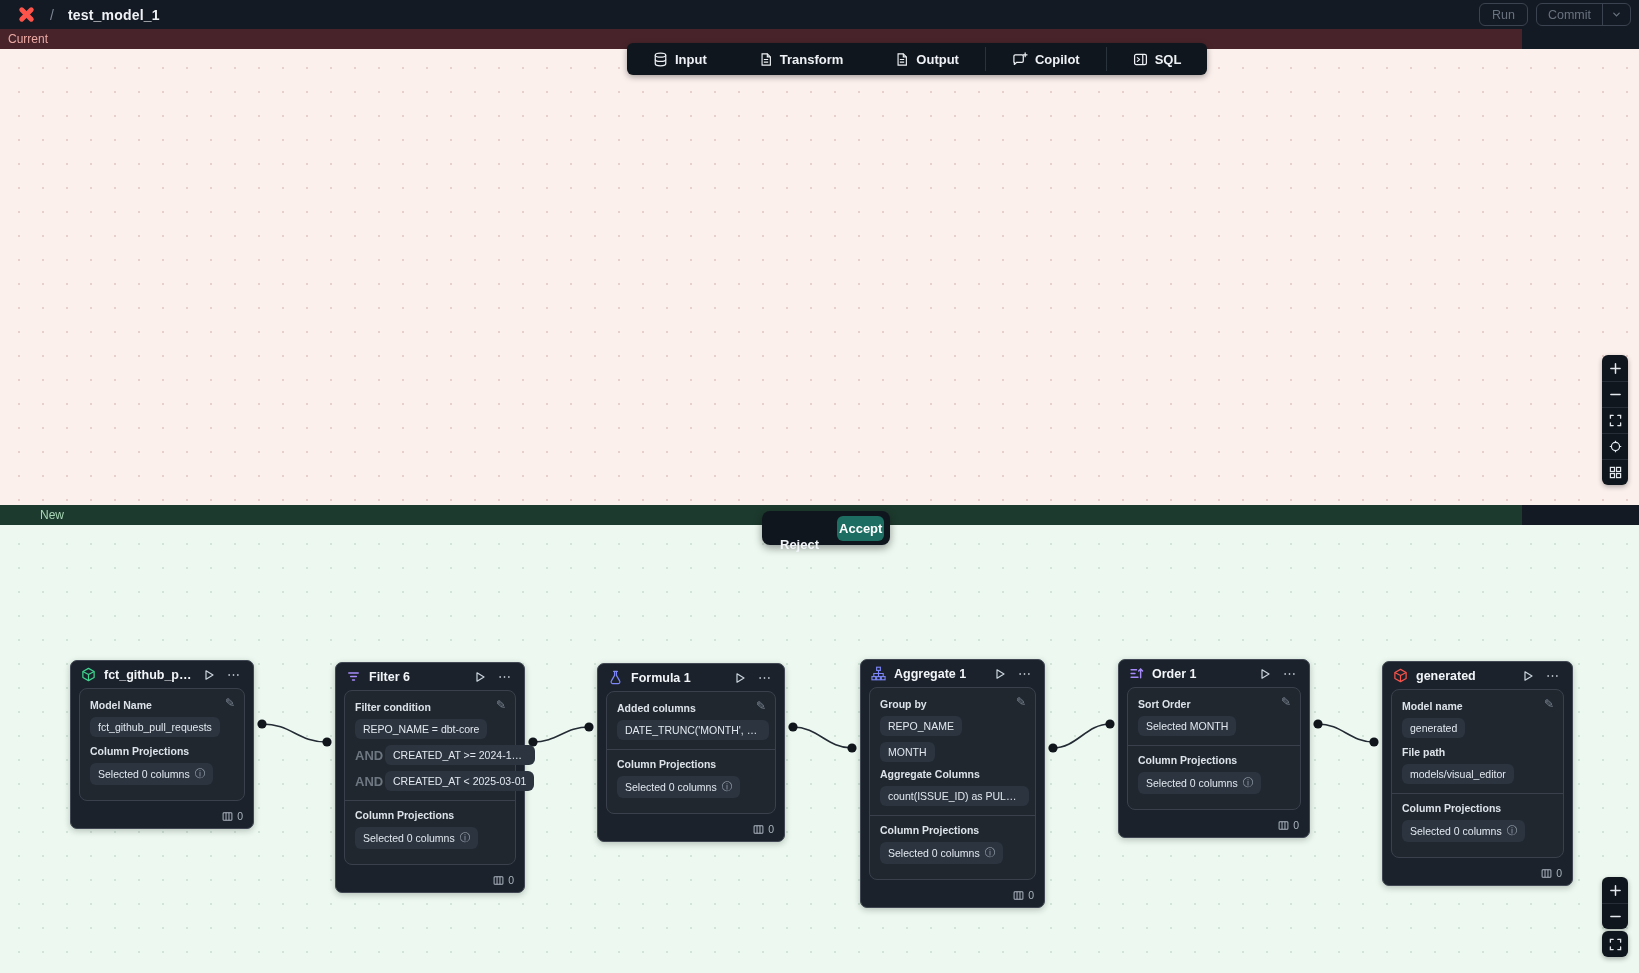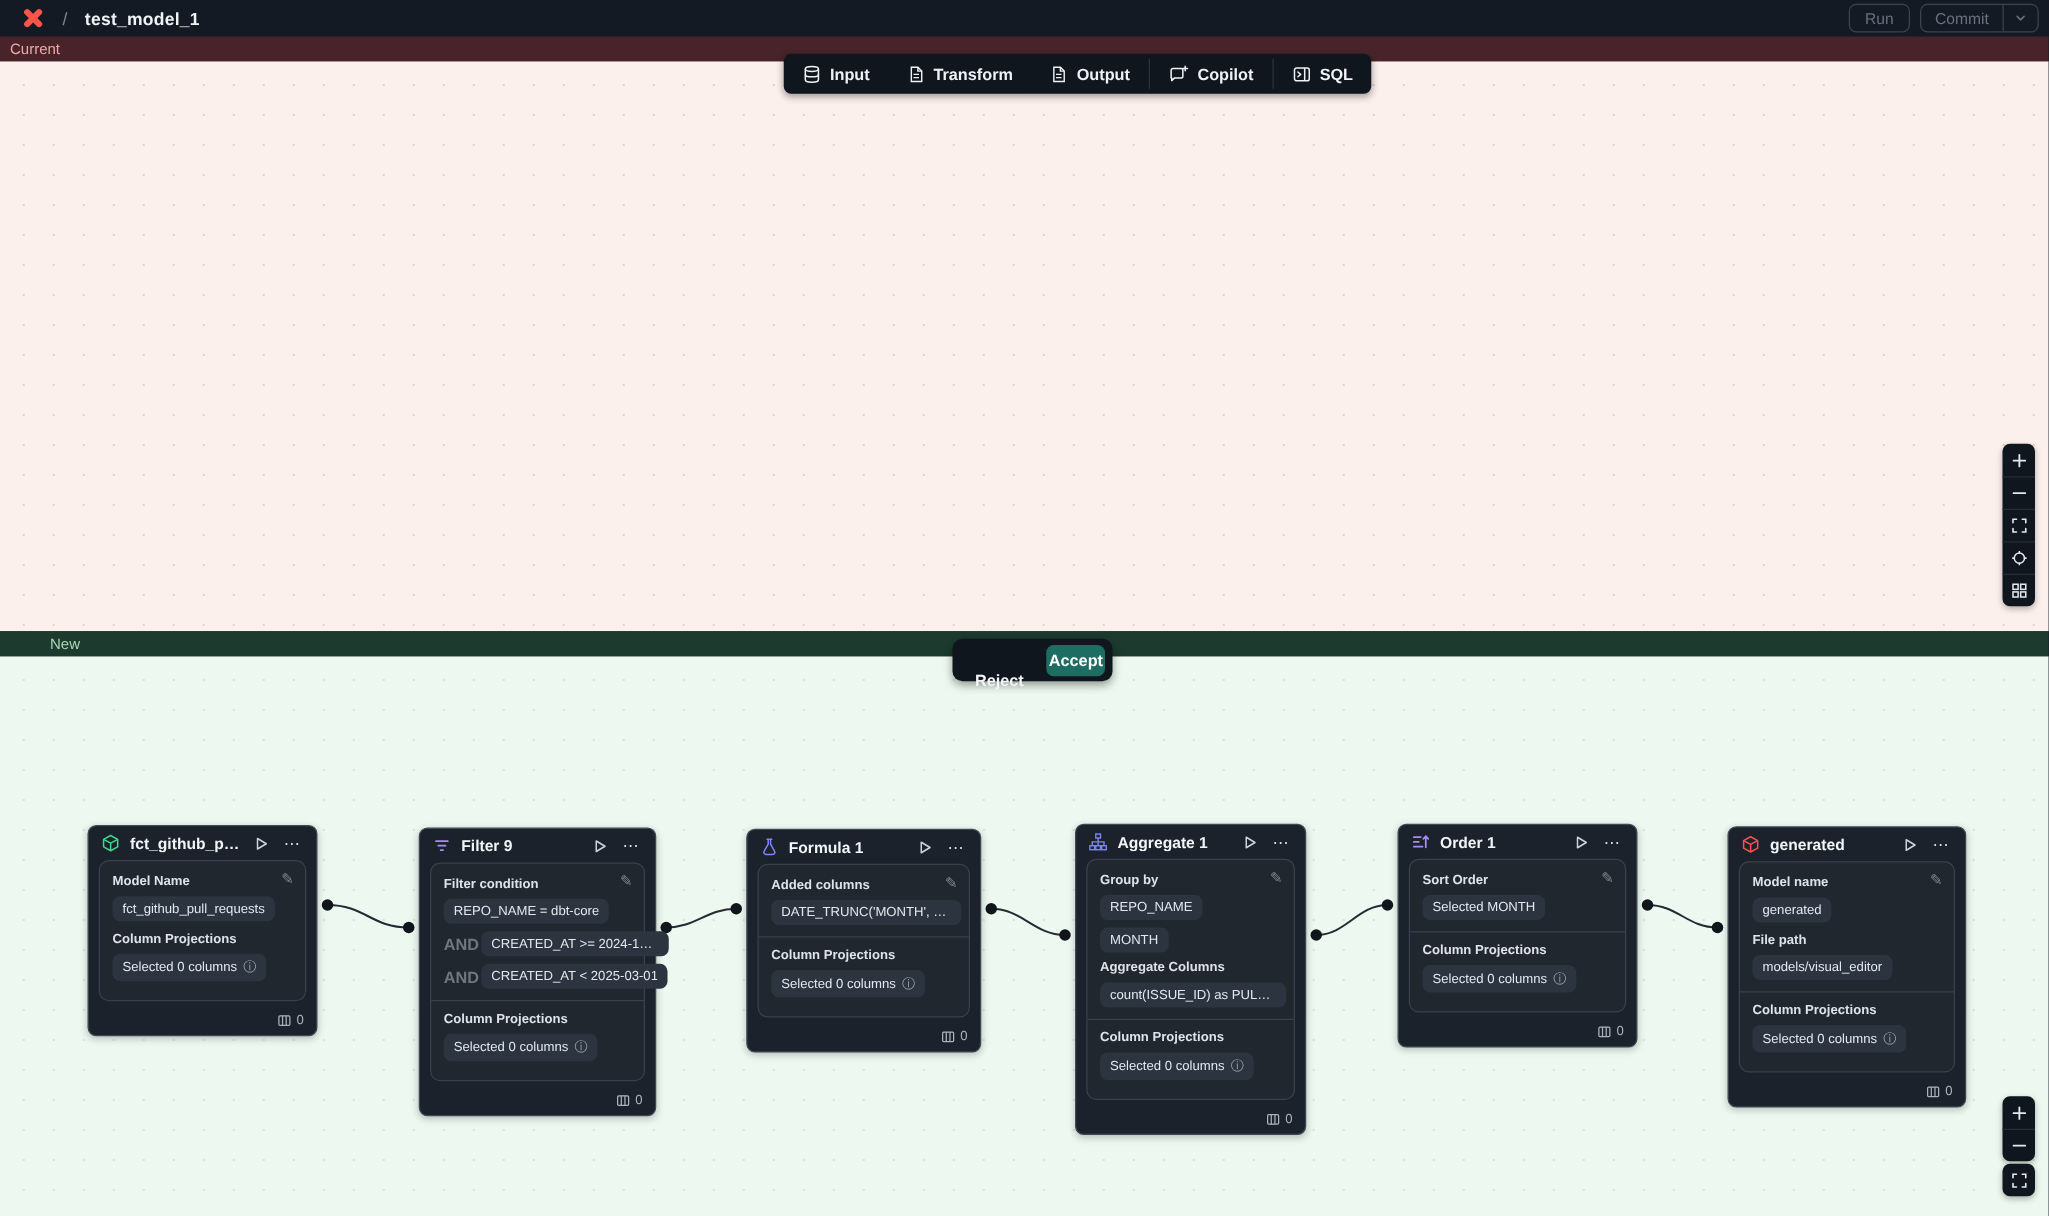--- a/index.html
+++ b/index.html
@@ -14,39 +14,39 @@
   .crumb-sep { color:#7d8896; font-size:14px; margin:0 14px 0 14px; }
   .page-title { color:#f0f3f6; font-size:14px; font-weight:bold; letter-spacing:.2px; }
   .topbar-actions { position:absolute; right:8px; top:3px; display:flex; gap:8px; }
   .tb-btn { background:transparent; border:1px solid #3a434f; color:#68727f; font-family:inherit;
             font-size:12.5px; height:23px; padding:0 12px; border-radius:6px; cursor:default; }
   .split { display:flex; border:1px solid #3a434f; border-radius:6px; height:23px; overflow:hidden; }
   .split button { background:transparent; border:none; color:#68727f; font-family:inherit; font-size:12.5px; padding:0 11px; }
   .split .chev { border-left:1px solid #3a434f; display:flex; align-items:center; padding:0 8px; }
 
   
-  .section-bar { position:absolute; left:0; width:1639px; height:20px; font-size:12px;
+  .section-bar { position:absolute; left:0; width:1522px; height:20px; font-size:12px;
                  line-height:20px; padding-left:8px; z-index:6; }
   .current-bar { top:29px; background:#48242a; color:#eba9a4; }
   .new-bar     { top:505px; background:#1d3a2e; color:#a8d6b6;padding-left:40px; }
 
   
   .canvas { position:absolute; left:0; width:1639px; }
   .canvas-current { top:49px; height:456px; background-color:#fcf0ed;
     background-image:radial-gradient(circle, #e7d0cb 1px, transparent 1.2px);
     background-size:24px 24px; background-position:7px 7px; }
   .canvas-new { top:525px; height:448px; background-color:#ecf8f0;
     background-image:radial-gradient(circle, #d0e5d8 1px, transparent 1.2px);
     background-size:24px 24px; background-position:7px 7px; }
 
   
   .float-toolbar { position:absolute; left:627px; top:43px; height:32px; z-index:7;
     background:#10161d; border-radius:6px; display:flex; align-items:stretch;
     box-shadow:0 2px 6px rgba(0,0,0,.35); }
-  .ft-item { display:flex; align-items:center; gap:7px; padding:0 15px; color:#eef2f6;
+  .ft-item { display:flex; align-items:center; gap:7px; padding:0 26px; color:#eef2f6;
              font-size:13px; font-weight:bold; background:none; border:none; font-family:inherit; cursor:default; }
   .ft-sep { width:1px; background:#2a323c; margin:4px 0; }
   .ft-item svg { display:block; }
 
   
   .review { position:absolute; left:762px; top:511px; height:34px; z-index:8;
             background:#10161d; border-radius:8px; display:flex; align-items:center; gap:6px;
             padding:0 6px; box-shadow:0 3px 8px rgba(0,0,0,.4); }
   .reject-btn { background:transparent; border:none; color:#f2f5f8; font-family:inherit;
                 font-size:13px; font-weight:bold; padding:4px 12px;margin-top:32px; }
@@ -313,21 +313,21 @@
 
   <div class="node" style="left:335px; top:662px; width:190px;">
     <div class="node-header">
       <svg width="15" height="15" viewBox="0 0 16 16">
           <g stroke="#a78bfa" stroke-width="1.6" stroke-linecap="round">
             <line x1="3" y1="4.2" x2="13" y2="4.2"></line>
             <line x1="5" y1="8" x2="11" y2="8"></line>
             <line x1="7" y1="11.8" x2="9" y2="11.8"></line>
           </g>
         </svg>
-      <span class="node-title">Filter 9</span>
+      <span class="node-title">Filter 6</span>
       <button class="icon-btn">
           <svg width="12" height="12" viewBox="0 0 12 12">
             <path d="M3 1.8 L10 6 L3 10.2 Z" fill="none" stroke="#cbd4dc" stroke-width="1.2" stroke-linejoin="round"></path>
           </svg>
         </button>
       <button class="icon-btn dots-glyph">⋯</button>
     </div>
     <div class="node-body">
       <button class="pencil-btn">✎</button>
       <div class="f-label">Filter condition</div>

